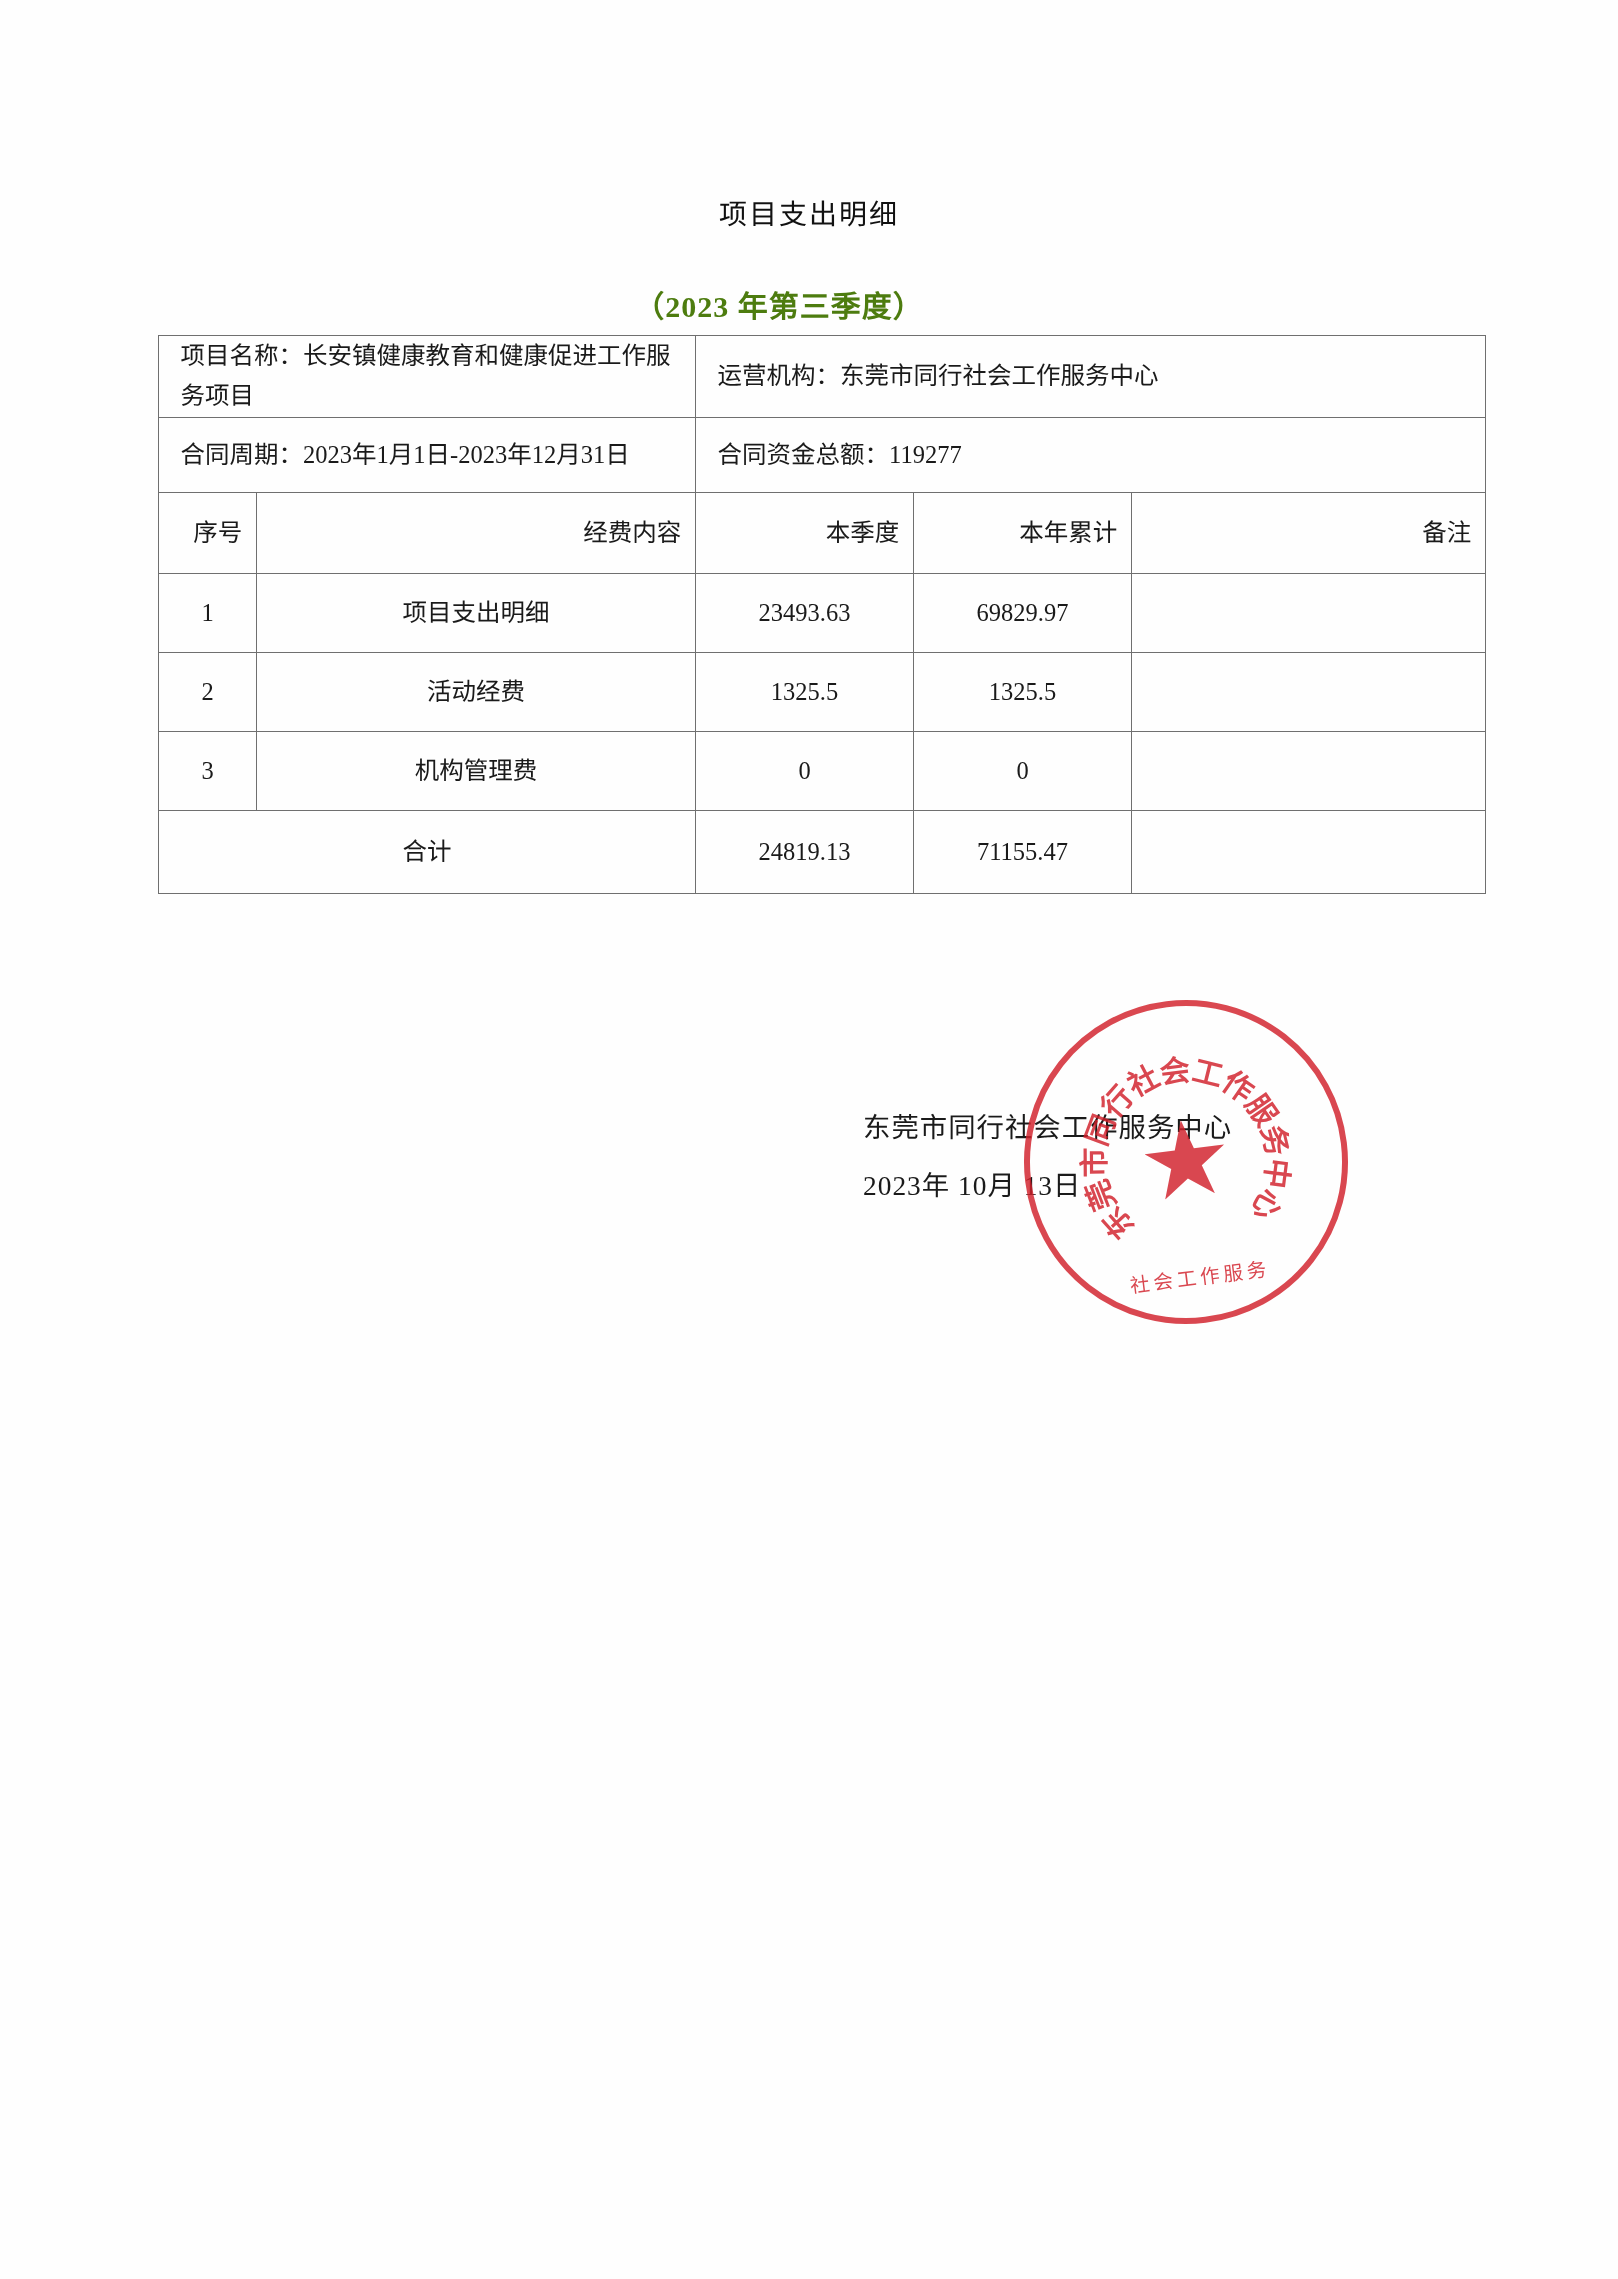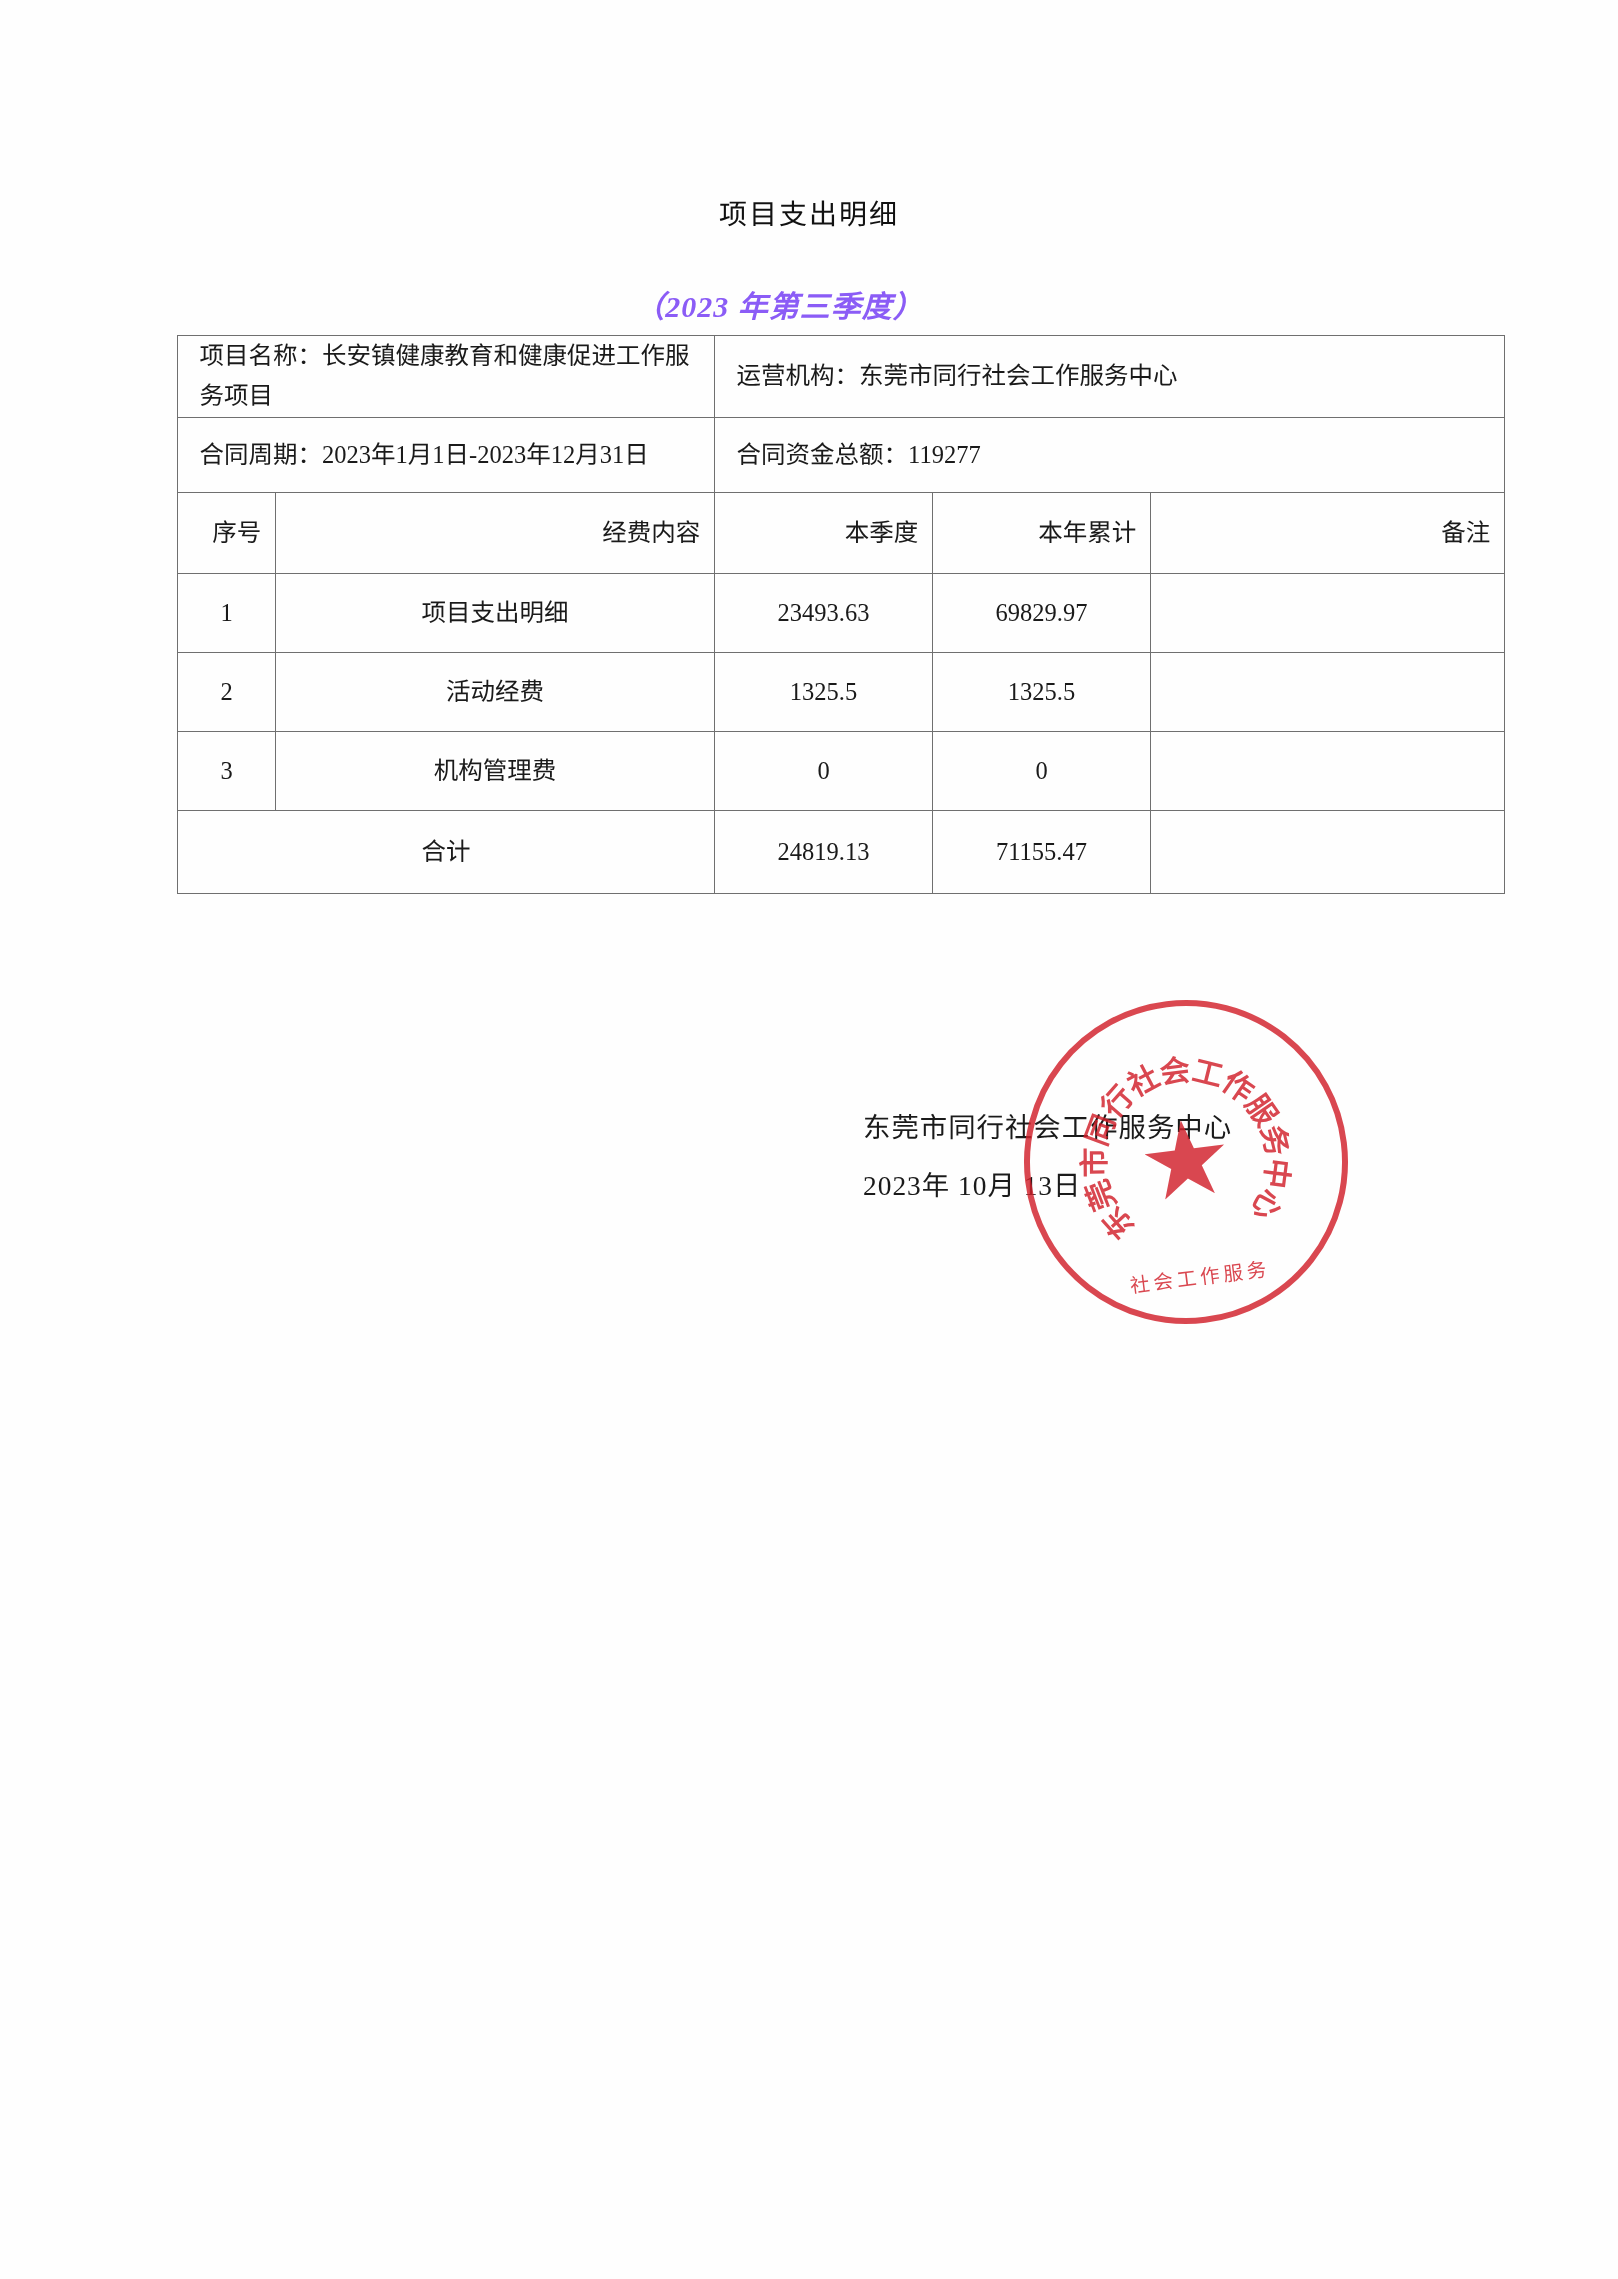--- a/index.html
+++ b/index.html
@@ -38,28 +38,27 @@
 
   .doc-subtitle {
     position: absolute;
     top: 282px;
     left: 0;
     width: 1558px;
     text-align: center;
     font-size: 30px;
     font-weight: bold;
     letter-spacing: 1px;
-    color: #8b5cf6;
-    font-style: italic;
+    color: #4d7c0f;
   }
 
   table.main {
     position: absolute;
     top: 335px;
-    left: 177px;
+    left: 158px;
     width: 1326px;
     border-collapse: collapse;
     table-layout: fixed;
     border-radius: 13px;
   }
   table.main td {
     border: 1px solid #6f6f6f;
     font-size: 24.5px;
     color: #1a1a1a;
     padding: 0 13.7px;

